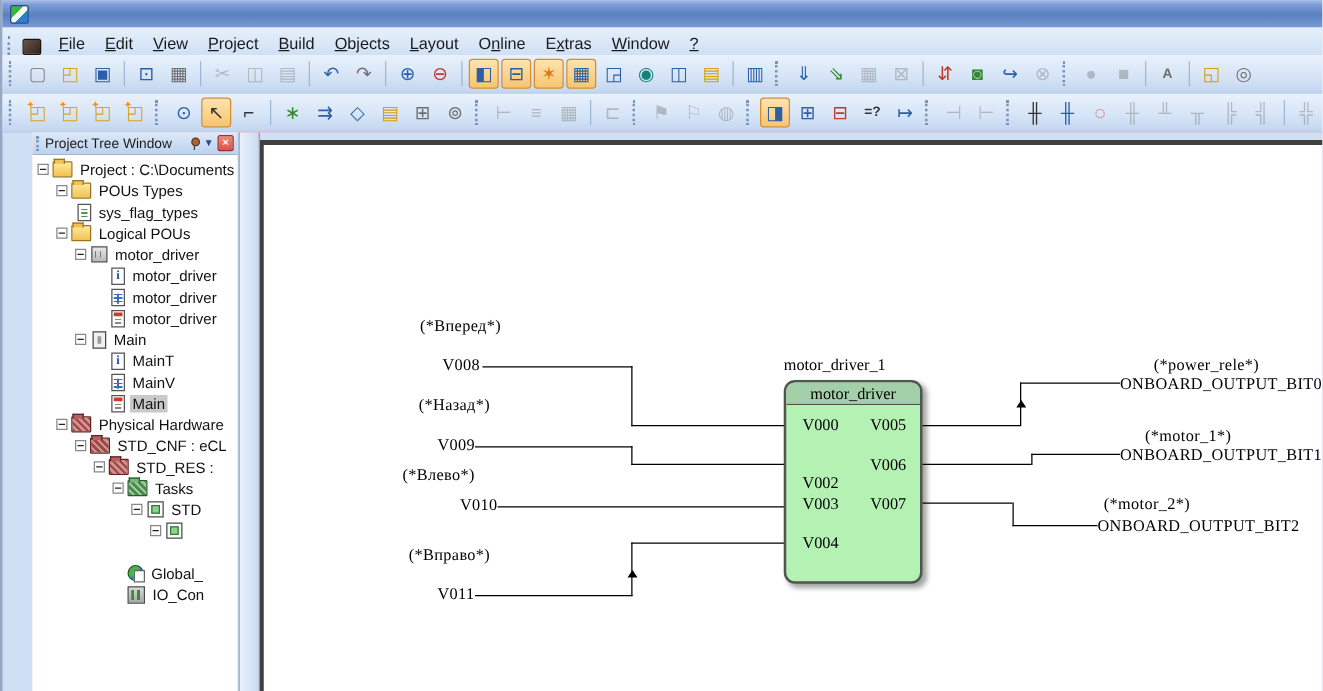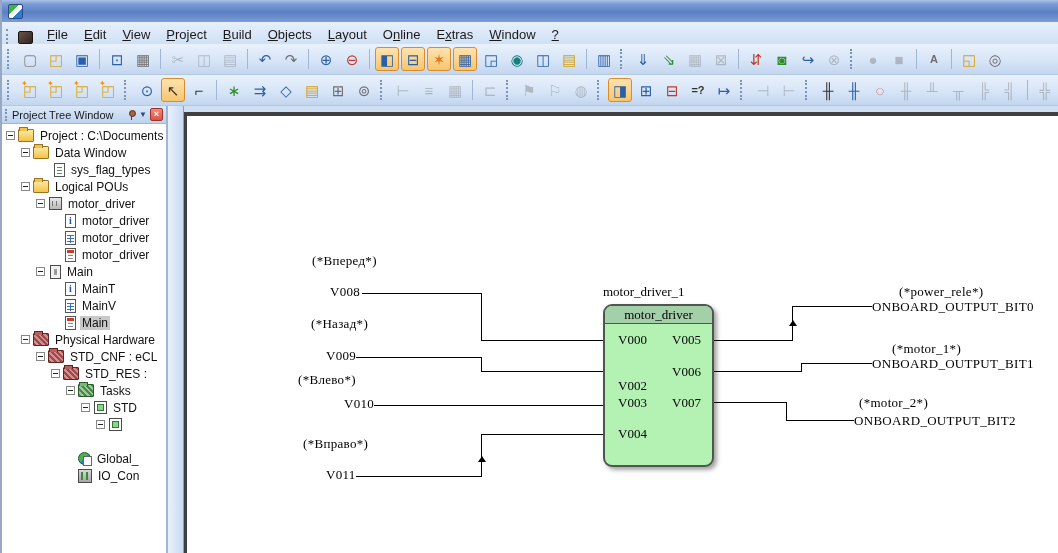--- a/index.html
+++ b/index.html
@@ -31,21 +31,21 @@
   .tb-item.active { background:linear-gradient(180deg,#fde3b0,#f7c56f); border-color:#d88c2c; }
   .tb-item.disabled { opacity:.38; filter:grayscale(1); }
   .tb-glyph { font-size:15px; line-height:1; }
   .tb-glyph.sm { font-size:11px; font-weight:bold; }
   .g-blue{color:#2b5fa8} .g-red{color:#c03a2a} .g-green{color:#2e8b2e} .g-yellow{color:#d4a017}
   .g-gray{color:#6e6e6e} .g-teal{color:#17807d} .g-orange{color:#e07818} .g-dark{color:#333}
   .g-folder{color:#d9a520} .g-page{color:#8a8a8a}
   .tb-glyph.star::after { content:"✦"; color:#ff8c00; font-size:8px; position:absolute; top:1px; left:2px; }
 
   
-  .main { flex:1 1 auto; display:flex; background:#fca5a5; min-height:0; }
+  .main { flex:1 1 auto; display:flex; background:#fca5a5; min-height:0;margin-left:24px; }
 
   
   .tree-panel { width:165px; flex:0 0 auto; display:flex; flex-direction:column; background:#fff; border-right:1px solid #9fb6d4; }
   .pt-header { height:18px; flex:0 0 auto; background:linear-gradient(180deg,#dce9f8,#bcd2ee);
     display:flex; align-items:center; padding:0 3px; gap:3px; border-bottom:1px solid #9fb6d4; }
   .pt-grip { width:4px; height:12px; border-left:2px dotted #7a93b8; }
   .pt-title { font-size:11px; color:#1a1a1a; flex:1 1 auto; white-space:nowrap; overflow:hidden; }
   .pt-pin { width:9px; height:11px; position:relative; }
   .pt-pin::before { content:""; position:absolute; top:1px; left:2px; width:5px; height:5px; background:#a8643a; border:1px solid #5a2f12; border-radius:50%; }
   .pt-pin::after { content:""; position:absolute; top:7px; left:4px; width:1px; height:4px; background:#444; }
@@ -435,23 +435,23 @@
       <div class="tree-body">
 
       <div class="trow" style="padding-left: 4px;">
           <span class="tgl tg"></span>
           <span class="ticn i-folder-open"></span>
           <span class="tlabel">Project : C:\Documents a</span>
         </div>
           <div class="trow" style="padding-left: 19px;">
           <span class="tgl tg"></span>
           <span class="ticn i-folder-open"></span>
-          <span class="tlabel">Data Window</span>
-        </div>
-          <div class="trow" style="padding-left: 38px;">
+          <span class="tlabel">POUs Types</span>
+        </div>
+          <div class="trow" style="padding-left: 22px;">
           <span class="tgl"></span>
           <span class="ticn i-datatype-page"></span>
           <span class="tlabel">sys_flag_types</span>
         </div>
           <div class="trow" style="padding-left: 19px;">
           <span class="tgl tg"></span>
           <span class="ticn i-folder-open"></span>
           <span class="tlabel">Logical POUs</span>
         </div>
           <div class="trow" style="padding-left: 34px;">

